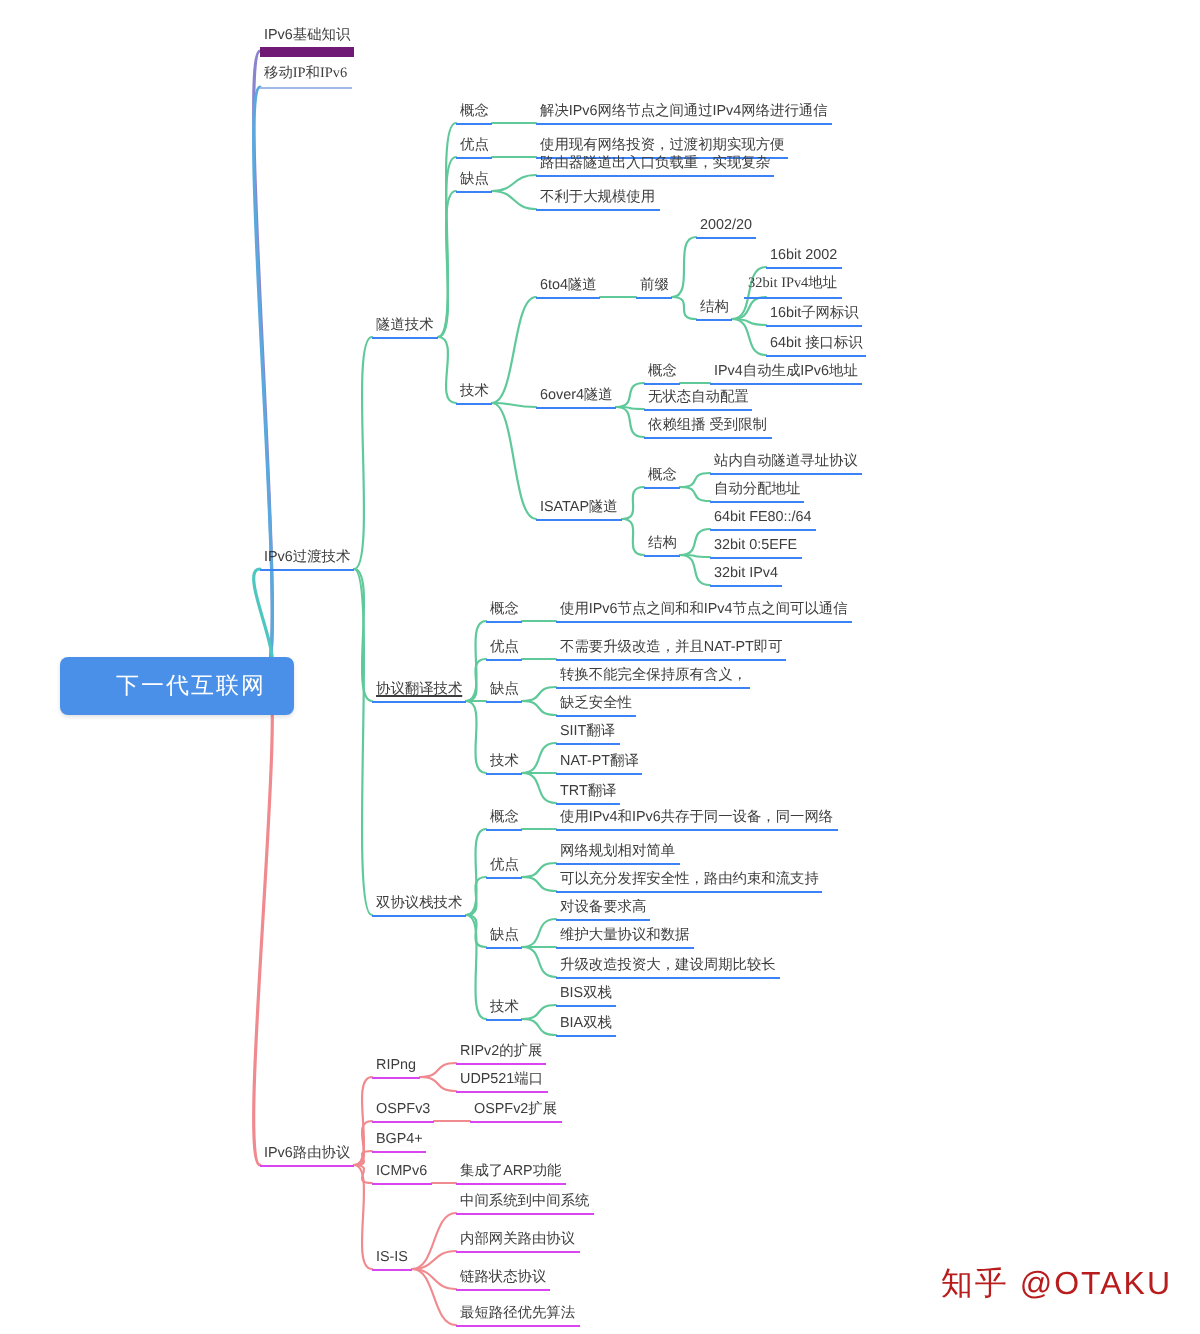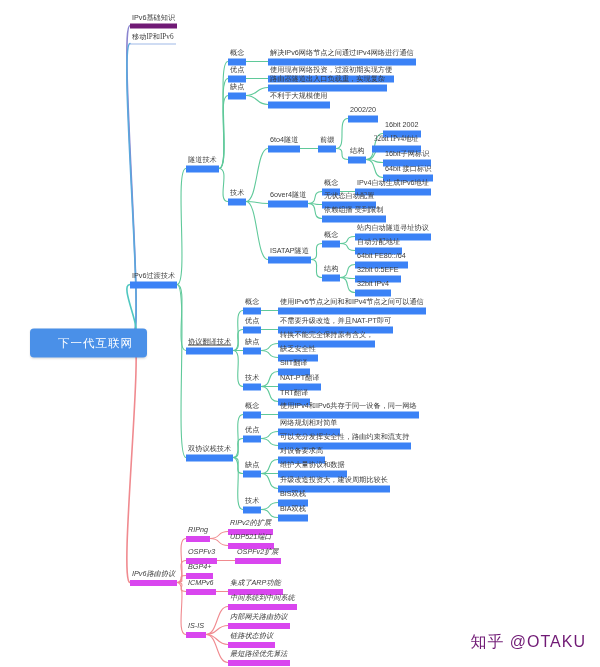--- a/index.html
+++ b/index.html
@@ -15,22 +15,22 @@
 
   .node{
     position:absolute;
     font-size:7.2px;
     line-height:1.25;
     color:#3d3d3d;
     white-space:nowrap;
     padding:1px 2px 2px 2px;
     transform:translateY(-50%);
   }
-  .node.green{border-bottom:7px solid #3b82f6;text-align:right;}
-  .node.red{border-bottom:6px solid #d946ef;font-style:italic;}
+  .node.green{border-bottom:1px solid #3b82f6;text-align:right;}
+  .node.red{border-bottom:1px solid #d946ef;}
   .node.blue{border-bottom:1px solid #9fb9e8;}
   .node.purple{border-bottom:5px solid #701a75;}
 
   .root{
     position:absolute;
     background:#4a90e8;
     color:#ffffff;
     font-size:11.5px;
     font-weight:normal;
     letter-spacing:1px;
@@ -38,21 +38,21 @@
     border-radius:4px;
     transform:translateY(-50%);
     white-space:nowrap;
     box-shadow:0 1px 2px rgba(0,0,0,.12);
   }
 
   .watermark{
     position:absolute;
     right:14px;bottom:14px;
     font-size:16px;
-    color:#701a75;
+    color:#b91c1c;
     letter-spacing:1px;
     user-select:none;
   }
 </style>
 </head>
 <body>
 
 <div id="stage">
   <svg class="links" id="links" viewBox="0 0 600 667">
       <path d="M 133 335 C 145 335, 118 25.5, 130 25.5" fill="none" stroke="#8a84cf" stroke-width="1.6" stroke-linecap="round"></path>

